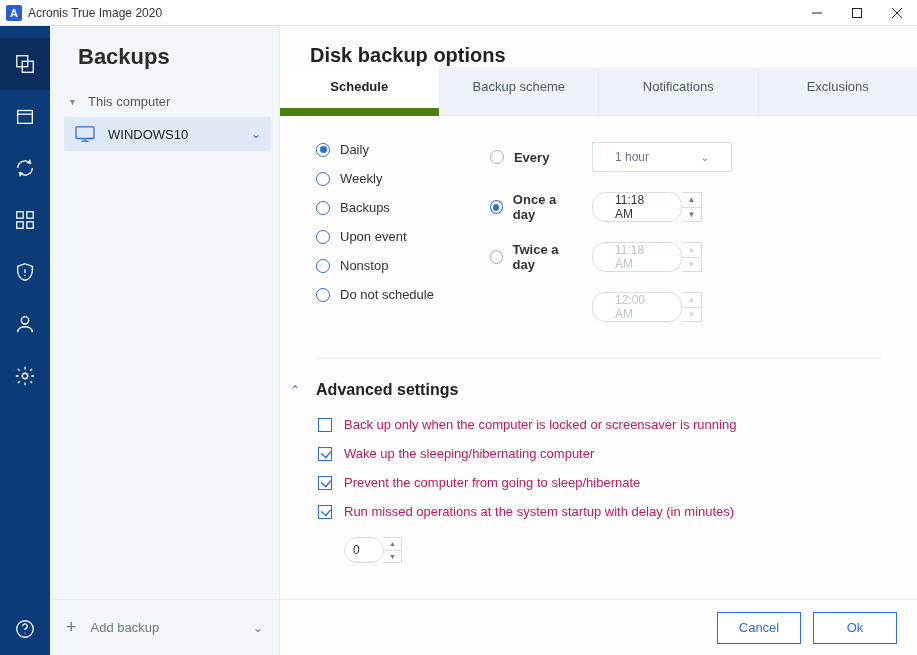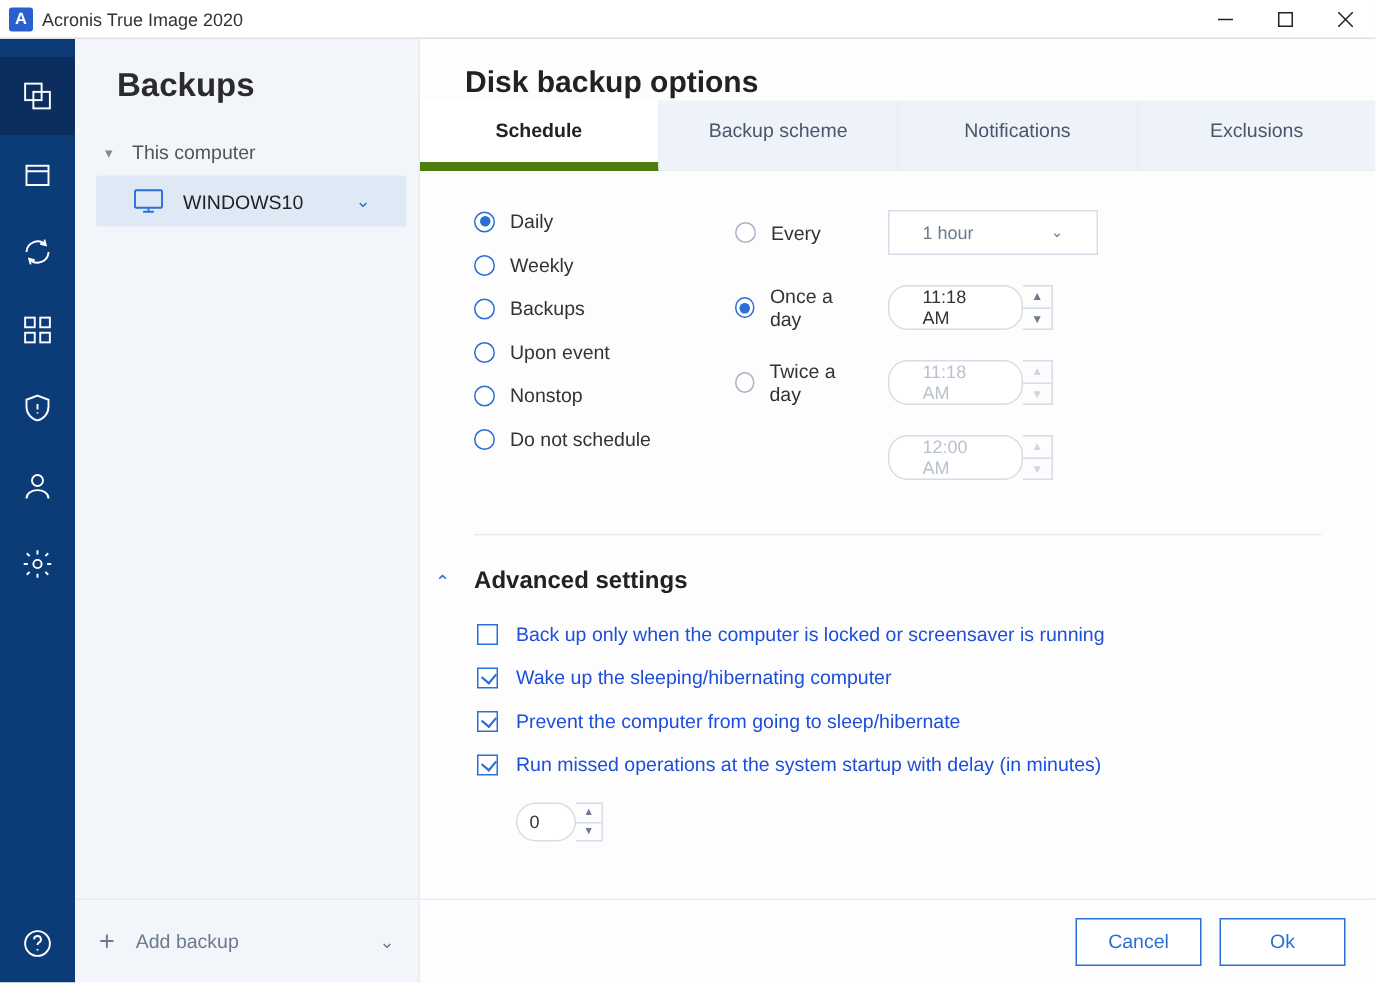--- a/index.html
+++ b/index.html
@@ -21,70 +21,70 @@
   .rail .rail-item.active { background: #0b2e5e; }
   .rail .rail-item svg { width: 22px; height: 22px; stroke: #fff; stroke-width: 1.4; fill: none; }
   .rail .spacer { flex: 1; }
 
   
   .sidebar { width: 230px; background: #f2f6fb; border-right: 1px solid #e7ecf3; display: flex; flex-direction: column; }
   .sidebar-title { font-size: 22px; font-weight: 600; color: #2b2b2b; padding: 18px 0 18px 28px; }
   .sidebar-group { padding: 2px 14px 10px 20px; }
   .sidebar-group-header { display: flex; align-items: center; color: #555; font-size: 13px; cursor: pointer; padding: 4px 0 8px 0; }
   .sidebar-group-header .chev { width: 10px; display: inline-flex; margin-right: 8px; color: #888; font-size: 10px; }
-  .sidebar-item { display: flex; align-items: center; background: #dfe9f5; border-radius: 2px; padding: 8px 24px; margin: 0 -6px; cursor: pointer; }
+  .sidebar-item { display: flex; align-items: center; background: #dfe9f5; border-radius: 2px; padding: 8px 10px; margin: 0 -6px; cursor: pointer; }
   .sidebar-item .mon-icon { width: 22px; height: 18px; margin-right: 12px; }
   .sidebar-item .mon-icon svg { width: 22px; height: 18px; fill: none; stroke: #2a6fd6; stroke-width: 1.4; }
   .sidebar-item .label { flex: 1; color: #222; font-size: 13px; }
   .sidebar-item .expand { color: #2a6fd6; font-size: 12px; }
 
   .sidebar-footer { margin-top: auto; border-top: 1px solid #e7ecf3; height: 56px; display: flex; align-items: center; padding: 0 16px; }
   .sidebar-footer .plus { color: #6b7a8c; font-size: 18px; margin-right: 14px; }
   .sidebar-footer .addlabel { color: #6b7a8c; flex: 1; cursor: pointer; }
   .sidebar-footer .more { color: #6b7a8c; font-size: 12px; cursor: pointer; }
 
   
   .main { flex: 1; display: flex; flex-direction: column; background: #fdfdfe; }
   .main-header { padding: 18px 30px 0 30px; font-size: 20px; font-weight: 600; color: #222; }
   .tabs { display: flex; border-bottom: 1px solid #e8edf4; }
   .tab { flex: 1; text-align: center; padding: 12px 0 14px 0; font-size: 13px; color: #4a5568; cursor: pointer; background: #eef3fa; border-left: 1px solid #e8edf4; }
   .tab:first-child { border-left: none; }
-  .tab.active { background: #fff; font-weight: 700; color: #222; border-bottom: 6px solid #4d7c0f; margin-bottom: -1px; }
+  .tab.active { background: #fff; font-weight: 700; color: #222; border-bottom: 8px solid #4d7c0f; margin-bottom: -1px; }
 
   .content { padding: 26px 36px 10px 36px; overflow: auto; flex: 1; }
 
   .schedule-grid { display: flex; gap: 56px; }
   .col { display: flex; flex-direction: column; gap: 14px; }
   .col2 { gap: 20px; }
   .radio-row { display: flex; align-items: center; gap: 10px; cursor: pointer; color: #333; font-size: 13px; }
   .radio { width: 14px; height: 14px; border-radius: 50%; border: 1.4px solid #2a6fd6; position: relative; background: #fff; }
   .radio.checked::after { content: ""; position: absolute; inset: 2.5px; border-radius: 50%; background: #2a6fd6; }
   .radio.muted { border-color: #a8b4c4; }
   .time-row { display: flex; align-items: center; gap: 16px; }
-  .time-row .tlabel { width: 86px; }
+  .time-row .tlabel { width: 86px; font-weight: bold; }
 
   .select, .time-input { height: 30px; border: 1px solid #d6dde8; background: #fff; padding: 0 22px; font-size: 12px; color: #6b7a8c; display: flex; align-items: center; }
   .select { width: 140px; justify-content: space-between; }
   .select .caret { color: #6b7a8c; font-size: 10px; }
   .time-input { width: 90px; color: #333; border-radius: 13px; }
   .time-input.muted { color: #b8c2d0; }
   .spinner-group { display: flex; }
   .spinner { width: 20px; display: flex; flex-direction: column; border: 1px solid #d6dde8; border-left: none; }
   .spinner .sp { flex: 1; display: flex; align-items: center; justify-content: center; font-size: 8px; color: #6b7a8c; cursor: pointer; }
   .spinner .sp:first-child { border-bottom: 1px solid #d6dde8; }
   .spinner.muted .sp { color: #cfd7e2; }
 
   hr.sep { border: none; border-top: 1px solid #e8edf4; margin: 36px 0 22px 0; }
 
   .adv-header { display: flex; align-items: center; gap: 16px; cursor: pointer; margin-left: -30px; padding-left: 4px; }
   .adv-header .chev-up { color: #2a6fd6; font-size: 12px; }
   .adv-header .title { font-size: 16px; font-weight: 600; color: #222; }
 
   .adv-body { padding: 18px 0 0 2px; display: flex; flex-direction: column; gap: 14px; }
-  .check-row { display: flex; align-items: center; gap: 12px; font-size: 13px; color: #1d4ed8; cursor: pointer; }
+  .check-row { display: flex; align-items: center; gap: 12px; font-size: 13px; color: #be185d; cursor: pointer; }
   .checkbox { width: 14px; height: 14px; border: 1.4px solid #2a6fd6; background: #fff; position: relative; }
   .checkbox.checked::after { content: ""; position: absolute; left: 2px; top: -1px; width: 8px; height: 10px; border-right: 2px solid #2a6fd6; border-bottom: 2px solid #2a6fd6; transform: rotate(40deg) scale(0.7); }
 
   .delay-row { margin-left: 26px; margin-top: 4px; }
   .num-input { width: 40px; height: 26px; border: 1px solid #d6dde8; background: #fff; text-align: left; padding: 0 8px; font-size: 12px; color: #333; }
   .num-spinner { width: 18px; height: 26px; }
   .num-spinner .sp { font-size: 7px; }
 
   .footer { height: 56px; border-top: 1px solid #e8edf4; display: flex; align-items: center; justify-content: flex-end; gap: 12px; padding: 0 20px; }
   .btn { min-width: 84px; height: 32px; border: 1px solid #2a6fd6; background: #fff; color: #2a6fd6; font-size: 13px; display: flex; align-items: center; justify-content: center; cursor: pointer; }

